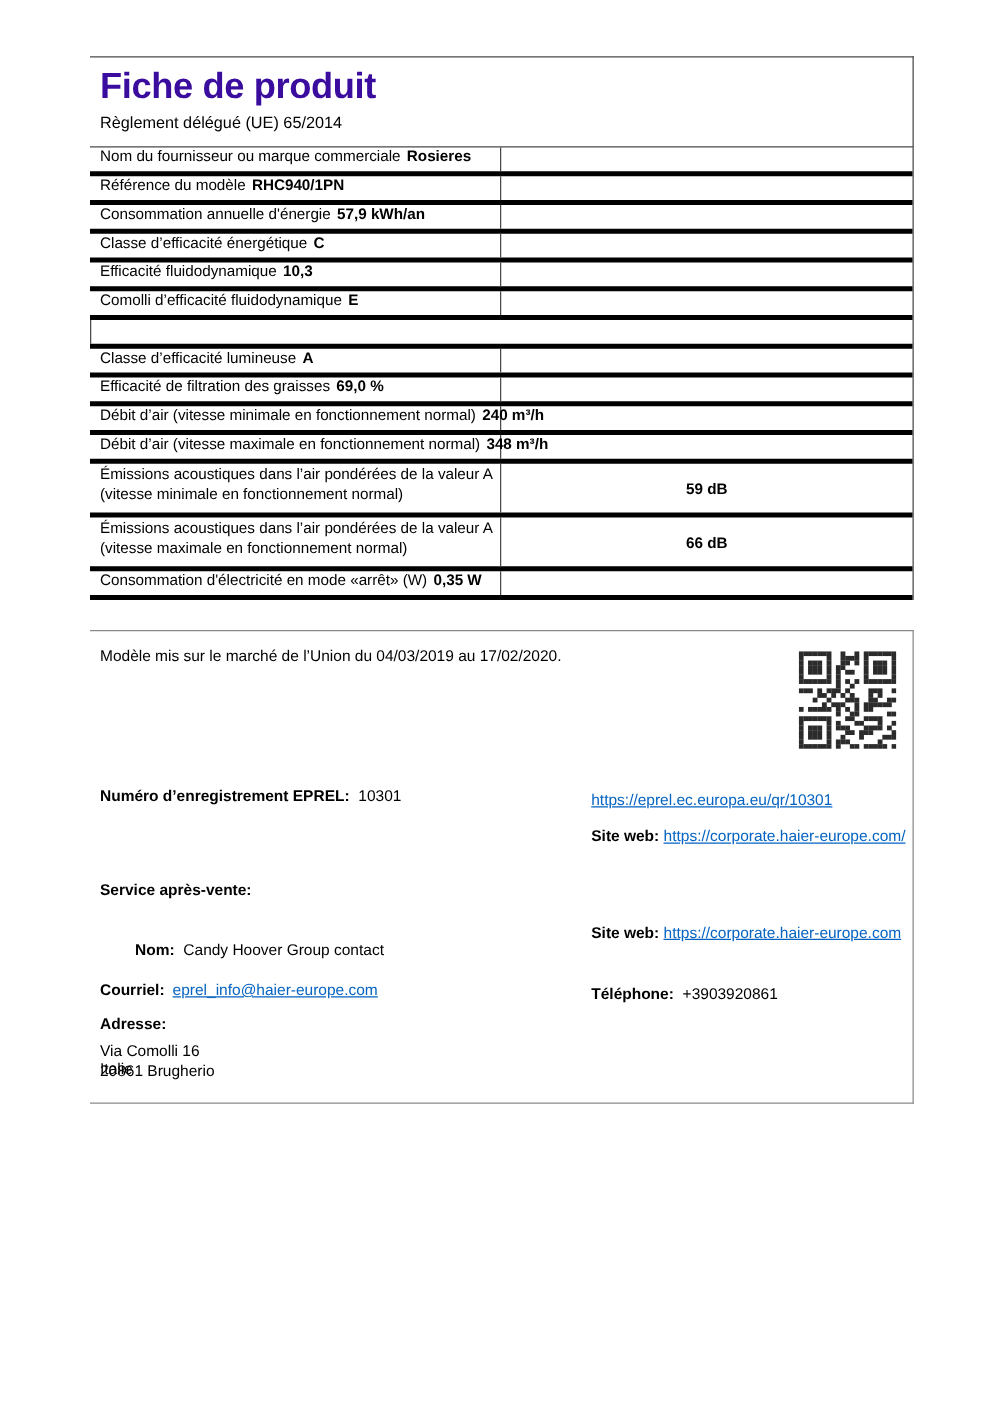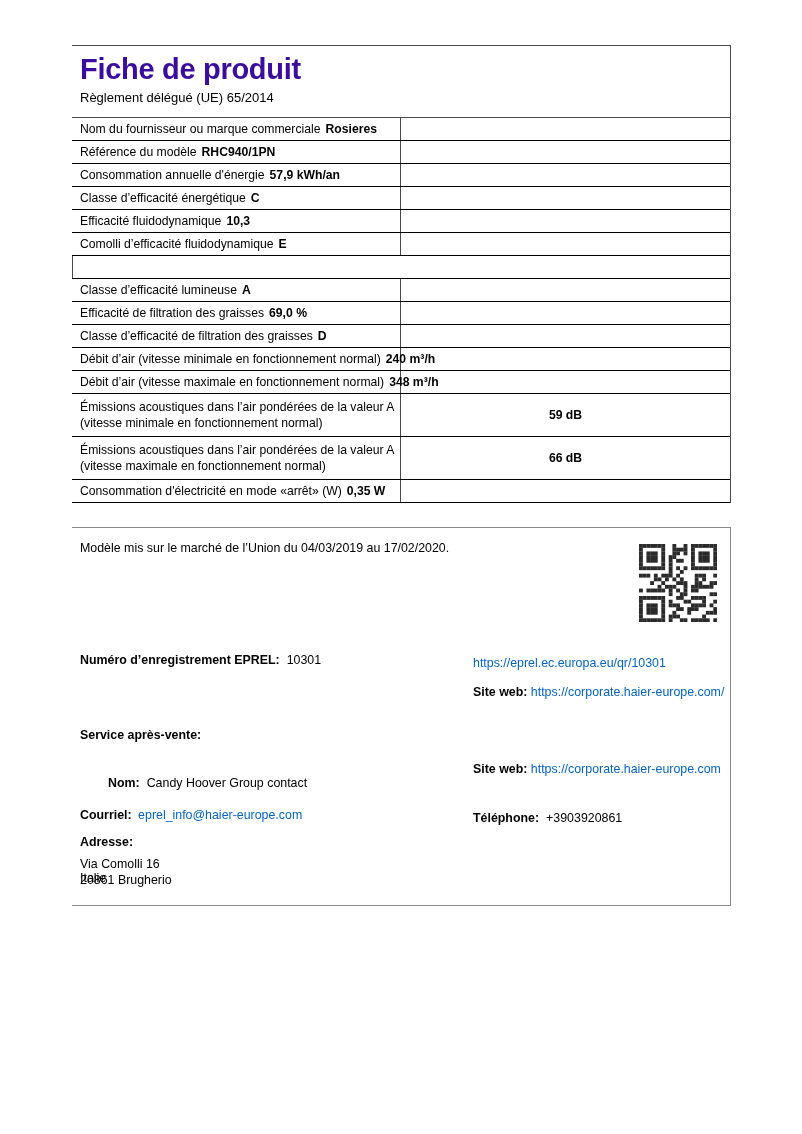--- a/index.html
+++ b/index.html
@@ -8,40 +8,40 @@
   .content{position:absolute;left:72px;top:45px;width:659px;}
 
   
   .title-block{box-sizing:border-box;height:73px;padding-left:8px;
                border-top:1px solid #4a4a4a;border-right:1px solid #4a4a4a;border-bottom:1px solid #4a4a4a;}
   .doc-title{margin:6px 0 0;font-size:29px;line-height:34px;font-weight:bold;color:#3B0D9E;letter-spacing:-0.3px;}
   .regulation{margin-top:4px;font-size:13px;line-height:15px;}
 
   
   .spec-table{border-right:1px solid #4a4a4a;box-sizing:border-box;}
-  .t-row{display:flex;border-bottom:1px solid #000000;box-sizing:border-box;height:23px;align-items:center;}
+  .t-row{display:flex;border-bottom:4px solid #000000;box-sizing:border-box;height:23px;}
   .t-row.tall{height:43px;}
   .t-left{flex:0 0 328px;width:328px;box-sizing:border-box;padding-left:8px;font-size:12.2px;
           white-space:nowrap;overflow:visible;position:relative;z-index:1;}
   .t-row.tall .t-left{white-space:normal;line-height:16px;}
   .lbl2{display:block;}
   .t-right{flex:1;align-self:stretch;border-left:1px solid #4a4a4a;display:flex;
            align-items:center;justify-content:center;font-size:12.2px;}
   .val{font-weight:bold;margin-left:5px;}
   .rval{font-weight:bold;}
 
   
   .info-box{position:relative;margin-top:24px;height:379px;box-sizing:border-box;font-size:12.4px;
             border-top:1px solid #8a8a8a;border-right:1px solid #8a8a8a;border-bottom:1px solid #8a8a8a;}
   .ab{position:absolute;}
   .lcol{position:absolute;left:8px;white-space:nowrap;}
   .rcol{position:absolute;left:401px;width:258px;line-height:20px;}
   .b{font-weight:bold;}
   .ml{margin-left:7px;}
-  .link{color:#0563C1;cursor:pointer;}
+  .link{color:#0563C1;text-decoration:underline;cursor:pointer;}
   .rcol .link{word-break:break-all;}
   .qr{position:absolute;top:16px;right:13px;width:78px;height:78px;}
   .addr{line-height:16px;}
 
   .page-number{position:absolute;top:1050px;right:71px;font-size:11px;}
 </style>
 </head>
 <body>
 
 <div class="page">
@@ -79,24 +79,20 @@
       </div>
       <div class="t-row">
         <div class="t-right"></div>
       </div>
       <div class="t-row">
         <div class="t-left"><span>Classe d’efficacité lumineuse</span><span class="val">A</span></div>
         <div class="t-right"></div>
       </div>
       <div class="t-row">
         <div class="t-left"><span>Efficacité de filtration des graisses</span><span class="val">69,0 %</span></div>
-        <div class="t-right"></div>
-      </div>
-      <div class="t-row">
-        <div class="t-left"><span>Classe d’efficacité de filtration des graisses</span><span class="val">D</span></div>
         <div class="t-right"></div>
       </div>
       <div class="t-row">
         <div class="t-left"><span>Débit d’air (vitesse minimale en fonctionnement normal)</span><span class="val">240 m³/h</span></div>
         <div class="t-right"></div>
       </div>
       <div class="t-row">
         <div class="t-left"><span>Débit d’air (vitesse maximale en fonctionnement normal)</span><span class="val">348 m³/h</span></div>
         <div class="t-right"></div>
       </div>

